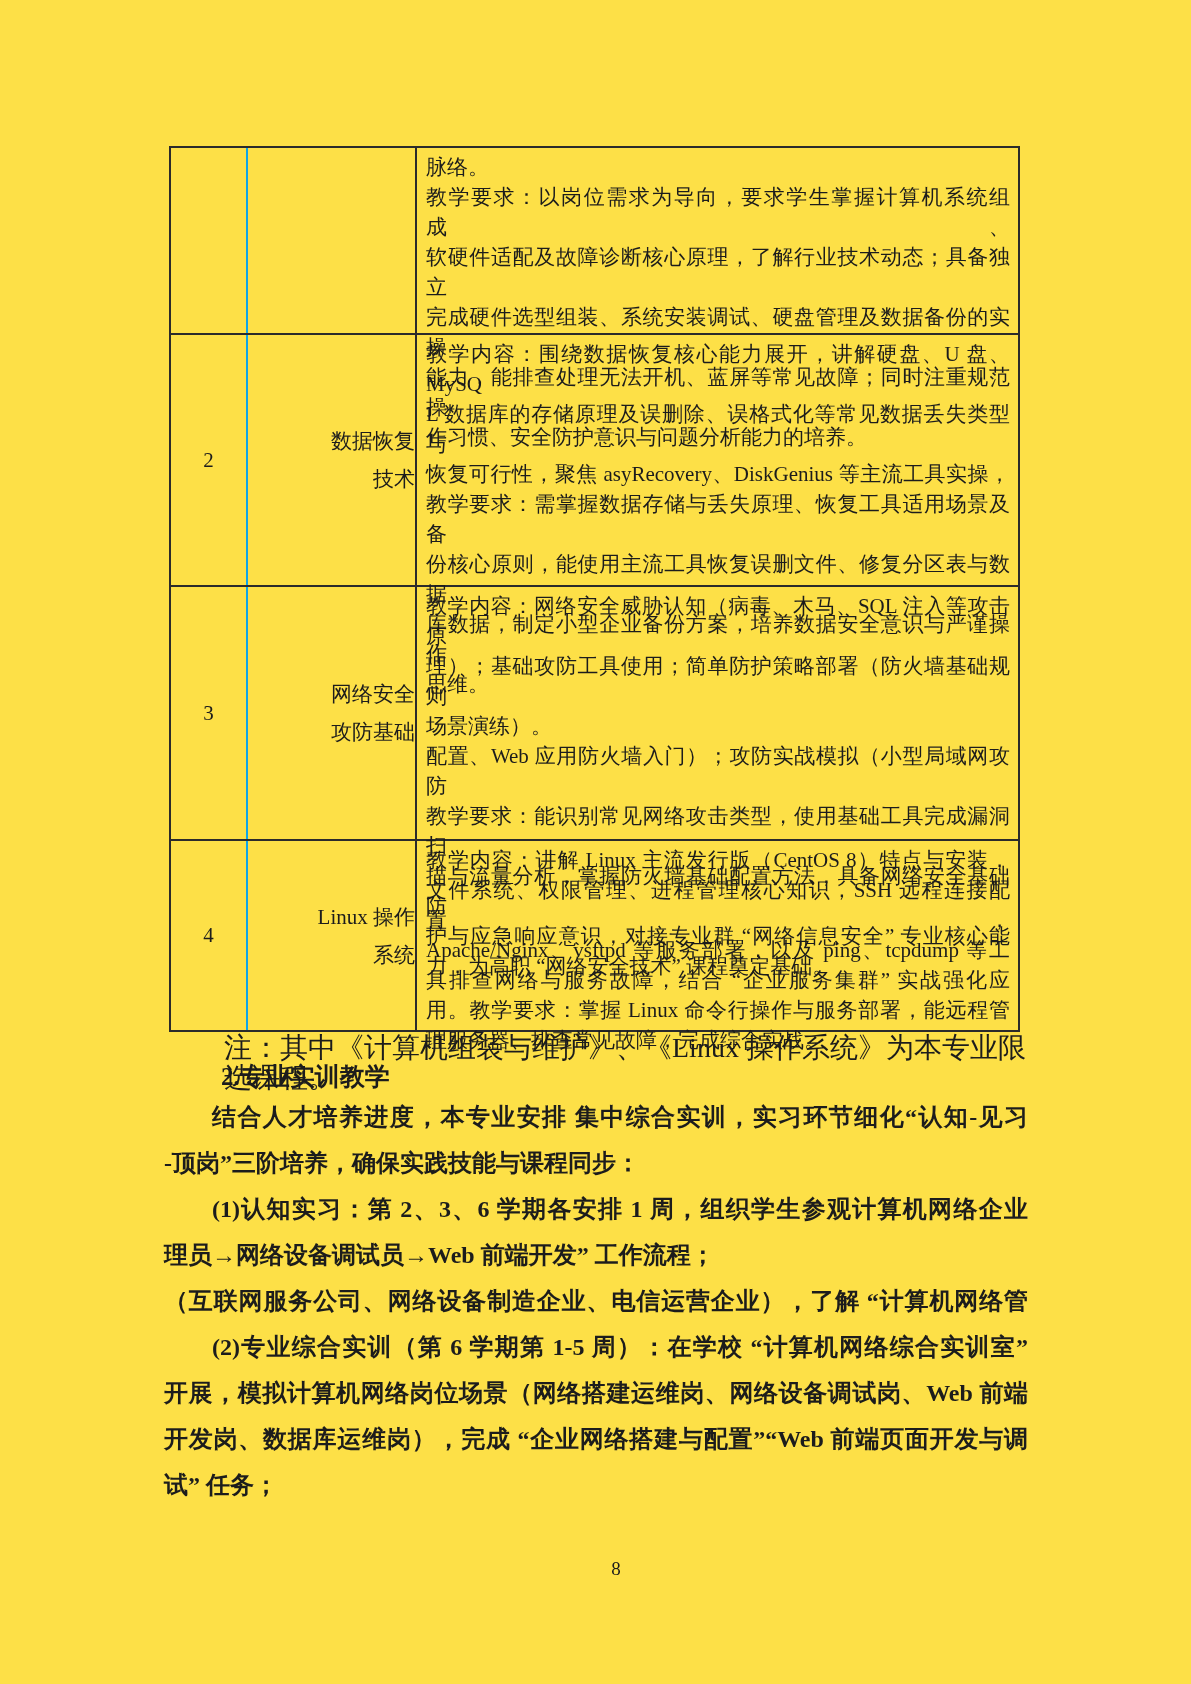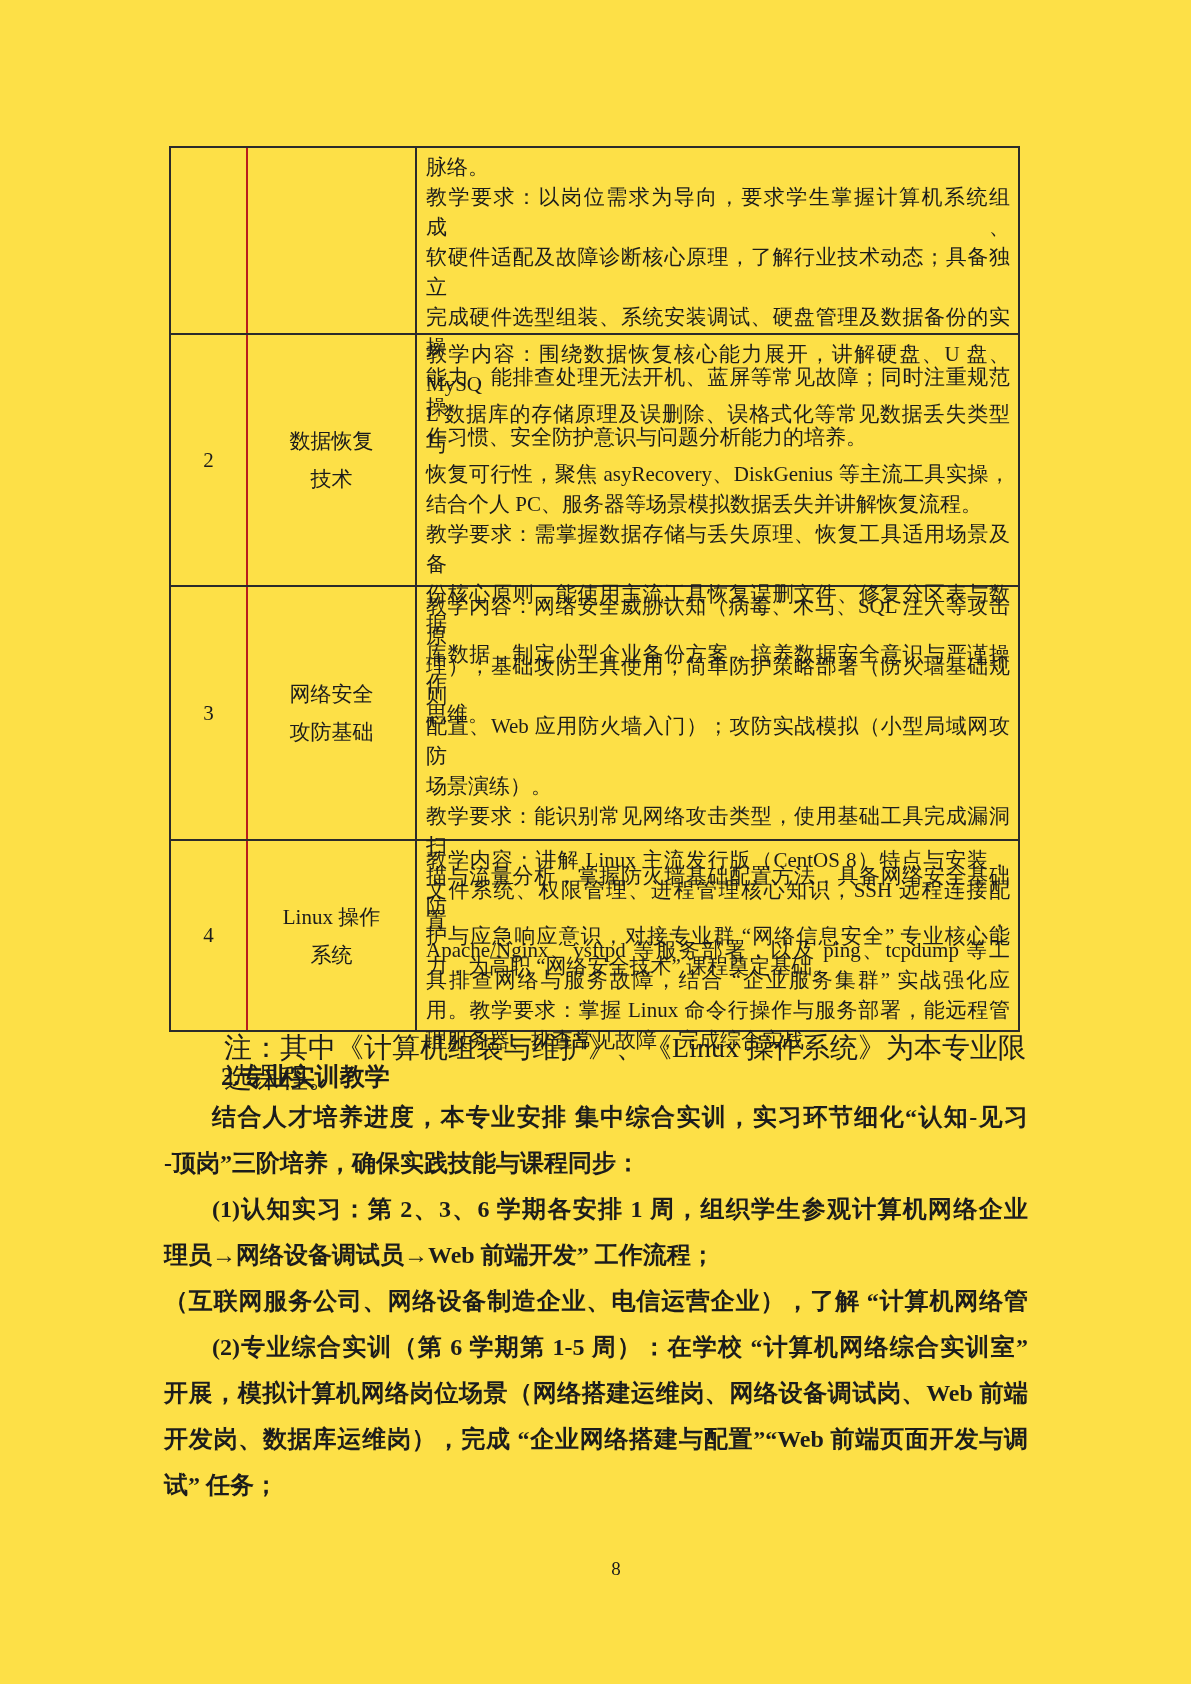--- a/index.html
+++ b/index.html
@@ -22,22 +22,22 @@
   .trow { display:flex; box-sizing:border-box; }
   .trow + .trow { border-top:2px solid #2b2b2b; }
   .cell { box-sizing:border-box; }
   .c1 {
     width:75px; flex:0 0 75px;
     display:flex; align-items:center; justify-content:center;
     font-size:21px;
   }
   .c2 {
     width:169px; flex:0 0 169px;
-    border-left:2px solid #b91c1c;
-    display:flex; flex-direction:column; align-items:center; justify-content:center;
+    border-left:2px solid #0ea5e9;
+    display:flex; flex-direction:column; align-items:flex-end; justify-content:center;
     font-size:21px; line-height:30px;gap:8px;
   }
   .c3 {
     flex:1 1 auto;
     border-left:2px solid #2b2b2b;
     padding:4px 8px 0 9px;
     font-size:21px; line-height:30px;
   }
   
   .ln { text-align:justify; text-align-last:justify; text-justify:inter-character; }
@@ -87,39 +87,38 @@
     <div class="trow" style="height:252px">
       <div class="cell c1">2</div>
       <div class="cell c2">
           <div class="ln first">数据恢复</div>
           <div class="ln last">技术</div>
         </div>
       <div class="cell c3">
           <div class="ln first">教学内容：围绕数据恢复核心能力展开，讲解硬盘、U 盘、MySQ</div>
           <div class="ln">L 数据库的存储原理及误删除、误格式化等常见数据丢失类型与</div>
           <div class="ln">恢复可行性，聚焦 asyRecovery、DiskGenius 等主流工具实操，</div>
-          <div class="ln last">结合个人 PC、服务器等场景模拟数据丢失并讲解恢复流程。</div>
           <div class="ln first">教学要求：需掌握数据存储与丢失原理、恢复工具适用场景及备</div>
           <div class="ln">份核心原则，能使用主流工具恢复误删文件、修复分区表与数据</div>
           <div class="ln">库数据，制定小型企业备份方案，培养数据安全意识与严谨操作</div>
           <div class="ln last">思维。</div>
         </div>
     </div>
 
     <div class="trow" style="height:254px">
       <div class="cell c1">3</div>
       <div class="cell c2">
           <div class="ln first">网络安全</div>
           <div class="ln last">攻防基础</div>
         </div>
       <div class="cell c3">
           <div class="ln first">教学内容：网络安全威胁认知（病毒、木马、SQL 注入等攻击原</div>
           <div class="ln">理）；基础攻防工具使用；简单防护策略部署（防火墙基础规则</div>
+          <div class="ln last">场景演练）。</div>
           <div class="ln">配置、Web 应用防火墙入门）；攻防实战模拟（小型局域网攻防</div>
-          <div class="ln last">场景演练）。</div>
           <div class="ln first">教学要求：能识别常见网络攻击类型，使用基础工具完成漏洞扫</div>
           <div class="ln">描与流量分析，掌握防火墙基础配置方法，具备网络安全基础防</div>
           <div class="ln">护与应急响应意识，对接专业群 “网络信息安全” 专业核心能</div>
           <div class="ln last">力，为高职 “网络安全技术” 课程奠定基础。</div>
         </div>
     </div>
 
     <div class="trow" style="height:191px">
       <div class="cell c1">4</div>
       <div class="cell c2">

